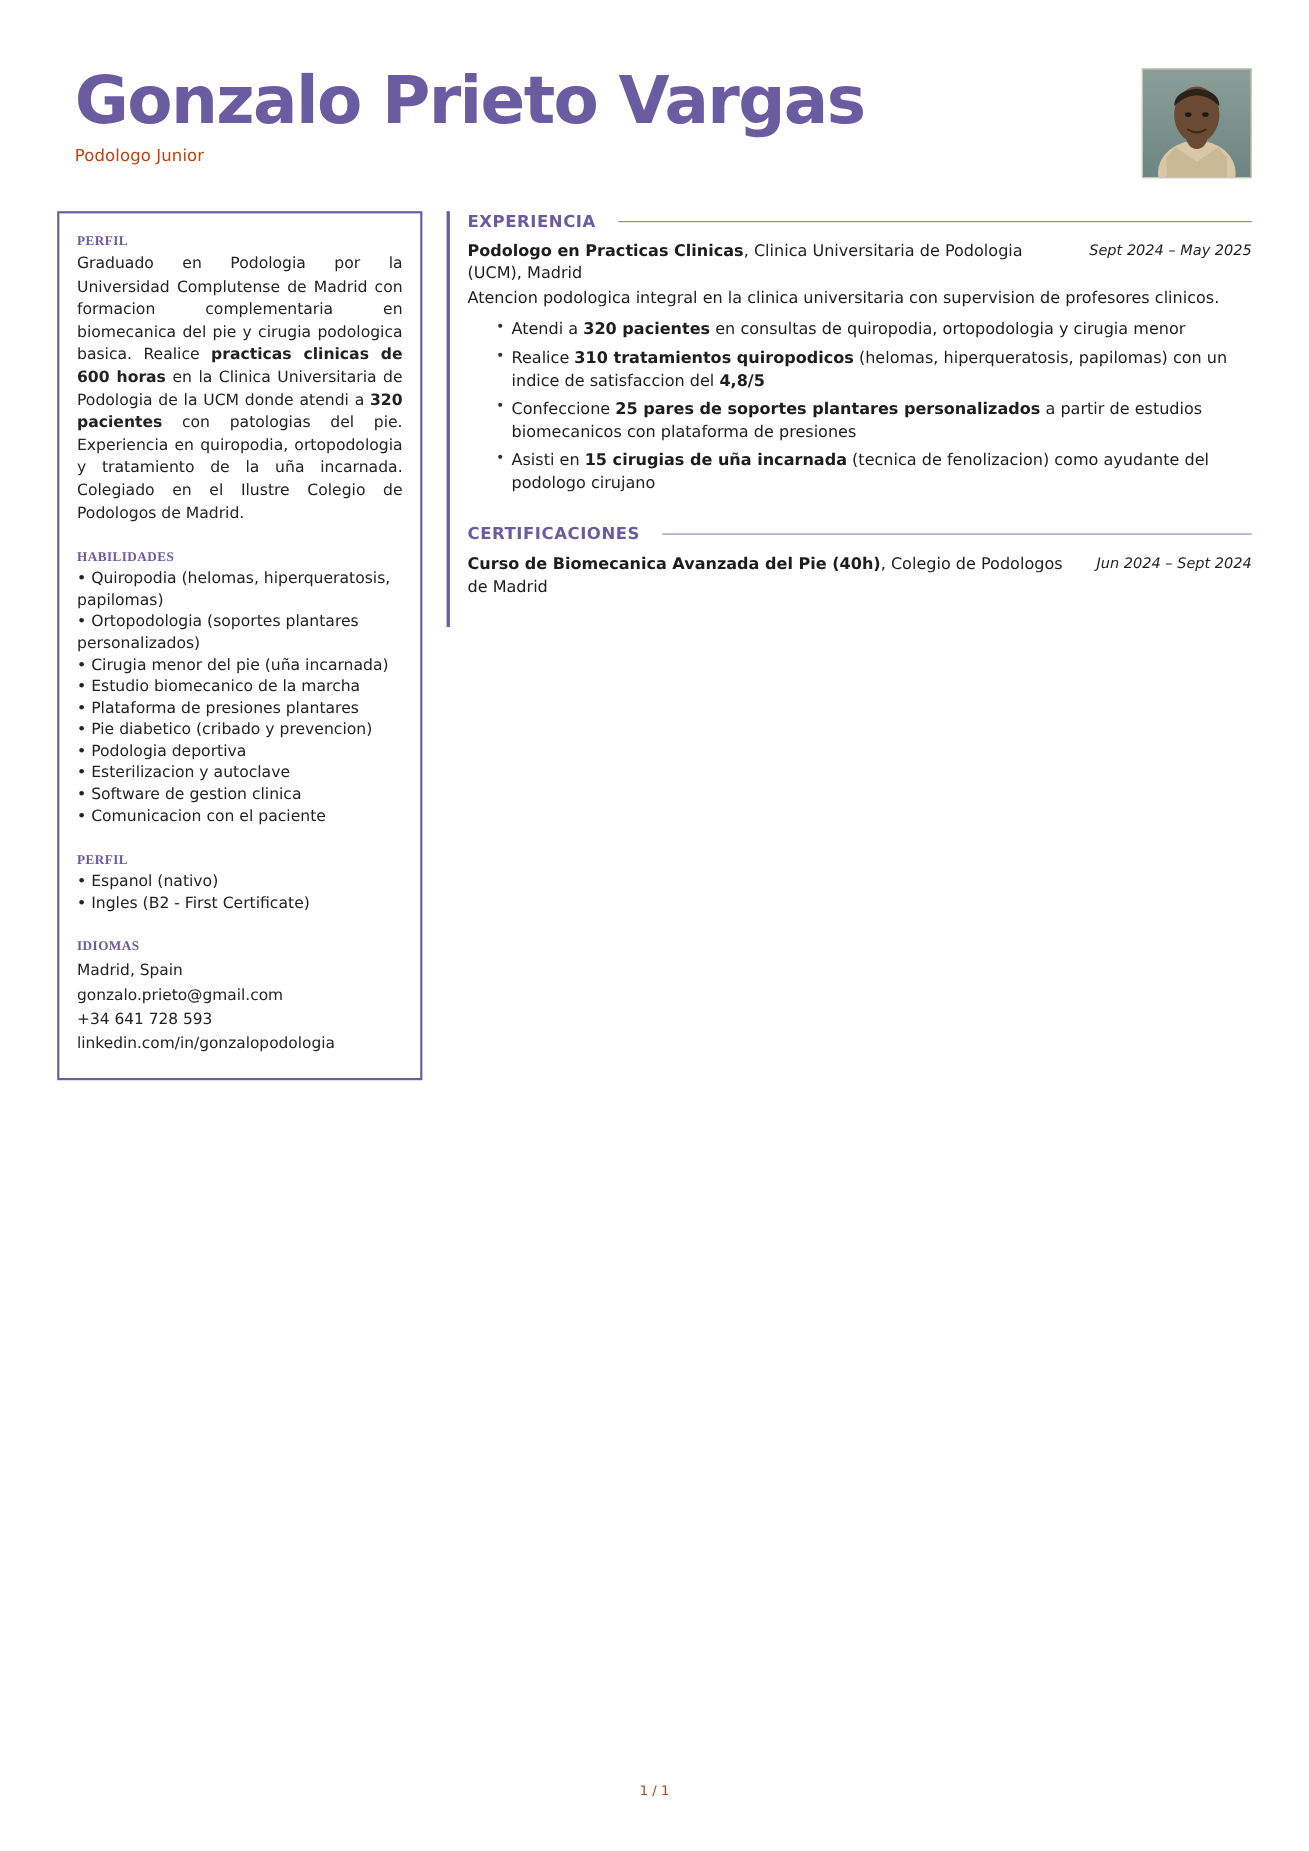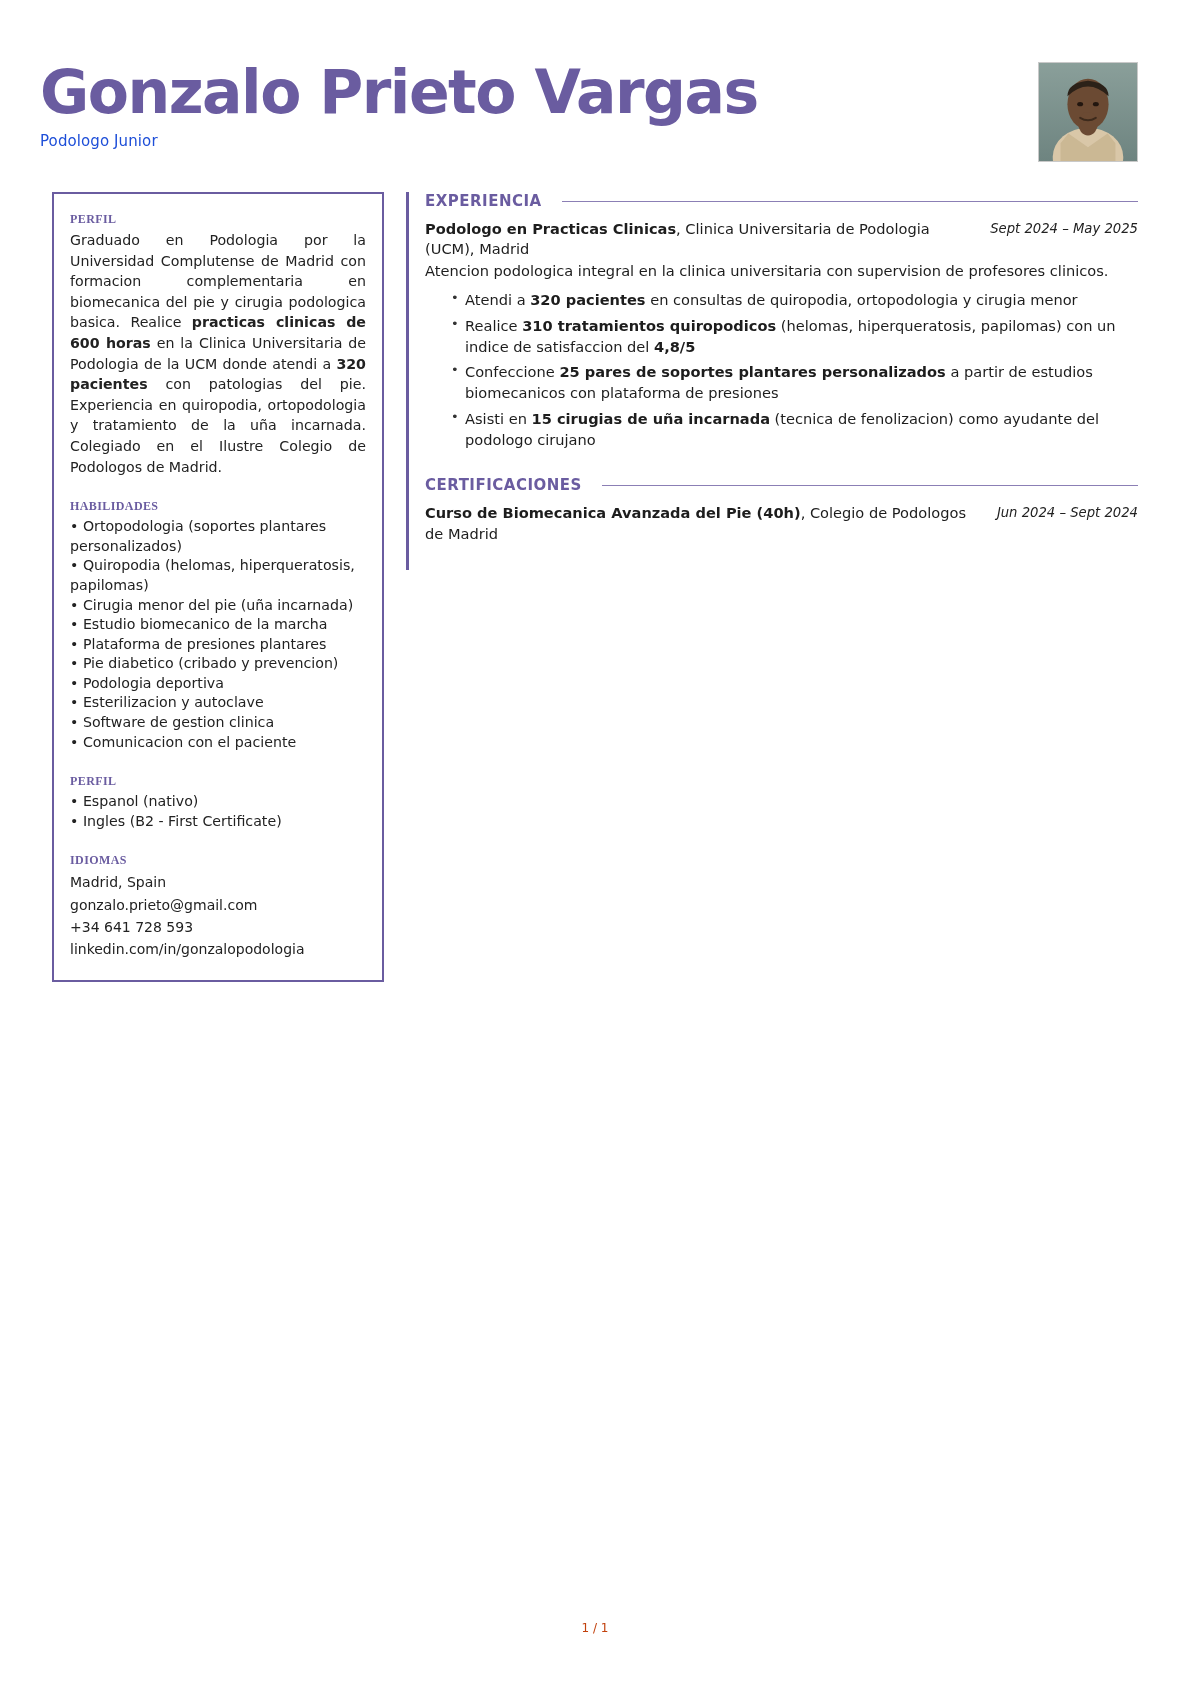--- a/index.html
+++ b/index.html
@@ -21,39 +21,39 @@
     height: 1683px;
     position: relative;
     padding: 0;
     background: #fff;
   }
 
   
   .header {
     position: absolute;
     top: 62px;
-    left: 40px;
+    left: 68px;
     right: 52px;
     height: 110px;
   }
 
   .name {
     font-family: "DejaVu Sans", sans-serif;
     font-size: 60px;
     font-weight: 700;
     letter-spacing: -1.5px;
     color: #6a5ca0;
     line-height: 1.0;
     white-space: nowrap;
   }
 
   .job-title {
     font-size: 15px;
     font-weight: 400;
-    color: #1d4ed8;
+    color: #c2410c;
     margin-top: 10px;
     letter-spacing: 0.1px;
   }
 
   .avatar {
     position: absolute;
     top: 0px;
     right: 0px;
     width: 100px;
     height: 100px;
@@ -272,22 +272,22 @@
 
       <section class="side-section">
         <div class="side-heading">PERFIL</div>
         <div class="side-body">Graduado en Podologia por la Universidad Complutense de Madrid con formacion complementaria en biomecanica del pie y cirugia podologica basica. Realice <b>practicas clinicas de 600 horas</b> en la Clinica Universitaria de Podologia de la UCM donde atendi a <b>320 pacientes</b> con patologias del pie. Experiencia en quiropodia, ortopodologia y tratamiento de la uña incarnada. Colegiado en el Ilustre Colegio de Podologos de Madrid.</div>
       </section>
 
 
       <section class="side-section">
         <div class="side-heading">HABILIDADES</div>
         <div>
+            <div class="skill-line">• Quiropodia (helomas, hiperqueratosis, papilomas)</div>
             <div class="skill-line">• Ortopodologia (soportes plantares personalizados)</div>
-            <div class="skill-line">• Quiropodia (helomas, hiperqueratosis, papilomas)</div>
             <div class="skill-line">• Cirugia menor del pie (uña incarnada)</div>
             <div class="skill-line">• Estudio biomecanico de la marcha</div>
             <div class="skill-line">• Plataforma de presiones plantares</div>
             <div class="skill-line">• Pie diabetico (cribado y prevencion)</div>
             <div class="skill-line">• Podologia deportiva</div>
             <div class="skill-line">• Esterilizacion y autoclave</div>
             <div class="skill-line">• Software de gestion clinica</div>
             <div class="skill-line">• Comunicacion con el paciente</div>
           </div>
       </section>

